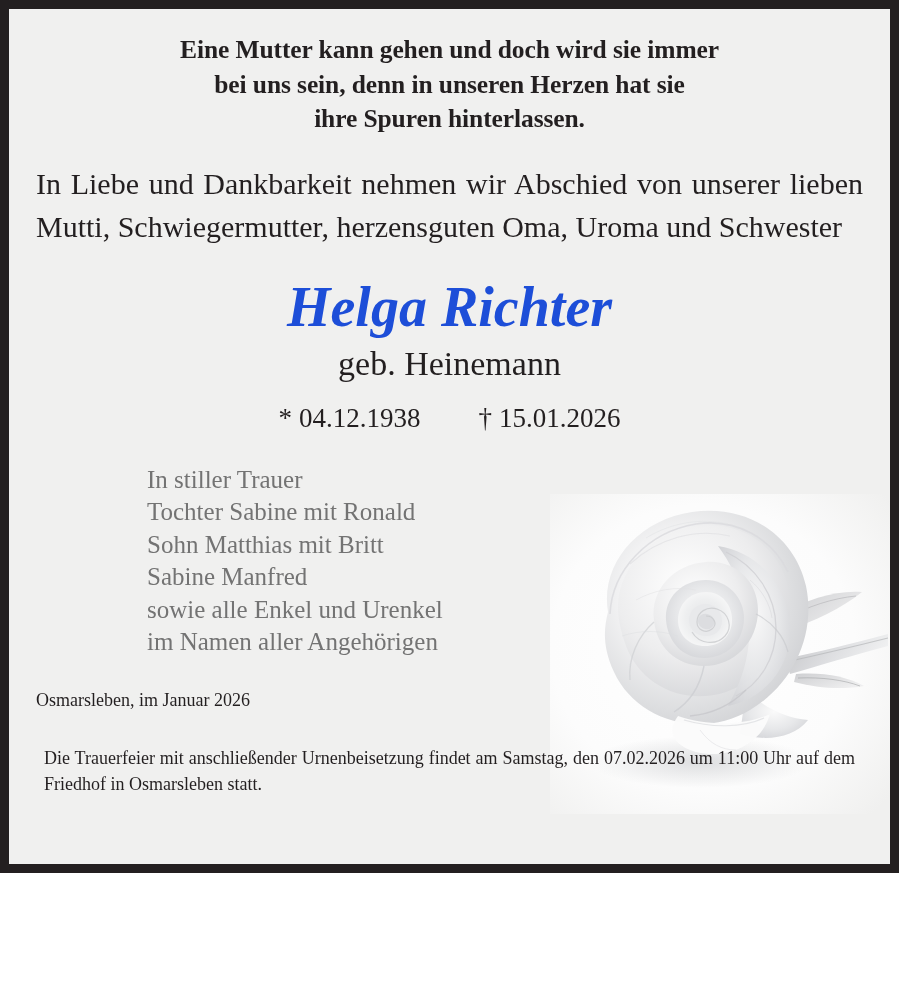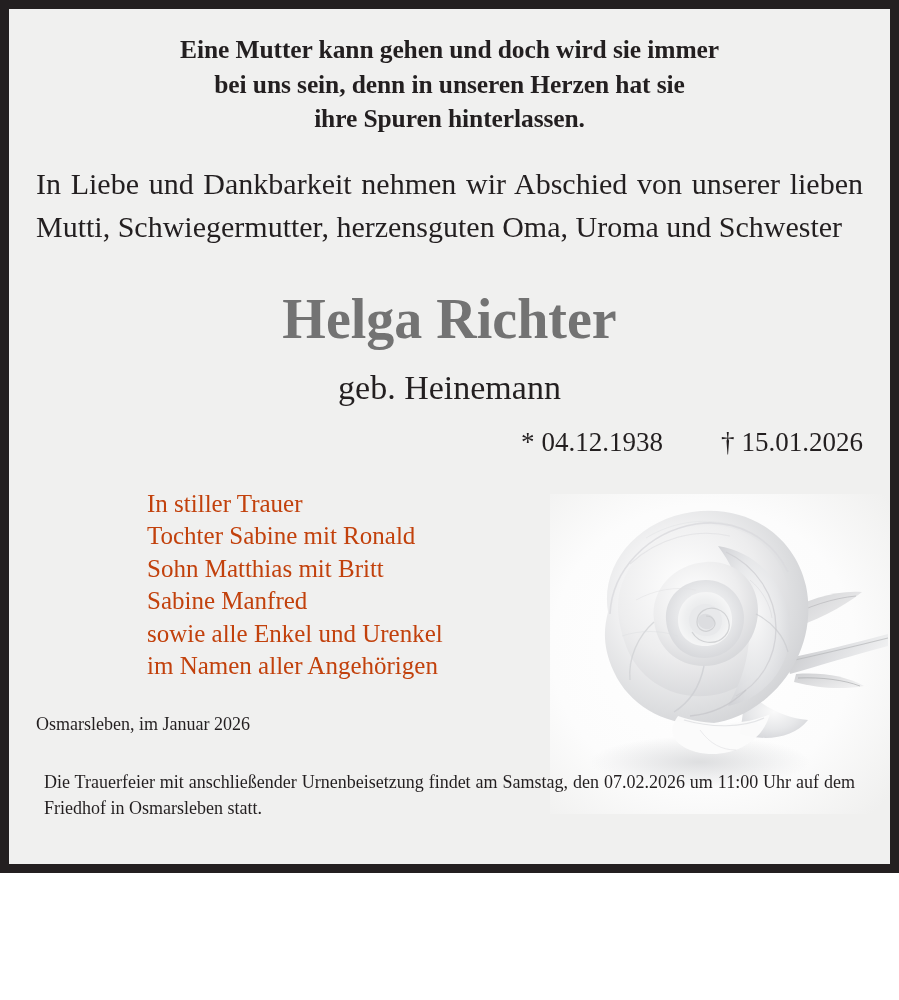--- a/index.html
+++ b/index.html
@@ -71,51 +71,52 @@
     text-align: justify;
     text-justify: inter-word;
     color: #231f20;
   }
 
   .name-block {
     text-align: center;
     padding-top: 31px;
   }
   .deceased-name {
-    margin: 12px;
+    margin: 0;
     font-weight: bold;
     font-size: 56px;
     line-height: 1.02;
-    color: #737373;
+    color: #1d4ed8;
     letter-spacing: 0px;
+    font-style: italic;
   }
   .maiden-name {
     margin: 0;
     padding-top: 8px;
     font-size: 34px;
     line-height: 1.1;
     color: #231f20;
   }
 
   .dates {
     padding-top: 22px;
-    text-align: right;
+    text-align: center;
     font-size: 27px;
     line-height: 1.1;
     color: #231f20;
   }
   .dates .birth { margin-right: 58px; }
   .dates .sym { margin-right: 7px; }
 
   .mourners {
     padding-top: 30px;
     padding-left: 111px;
     font-size: 25px;
     line-height: 1.3;
-    color: #c2410c;
+    color: #737373;
   }
   .mourners .m-lead { font-weight: normal; display: block; }
   .mourners .m-line { font-weight: normal; display: block; }
 
   .place-date {
     padding-top: 31px;
     font-size: 18px;
     line-height: 1.2;
     color: #231f20;
   }

